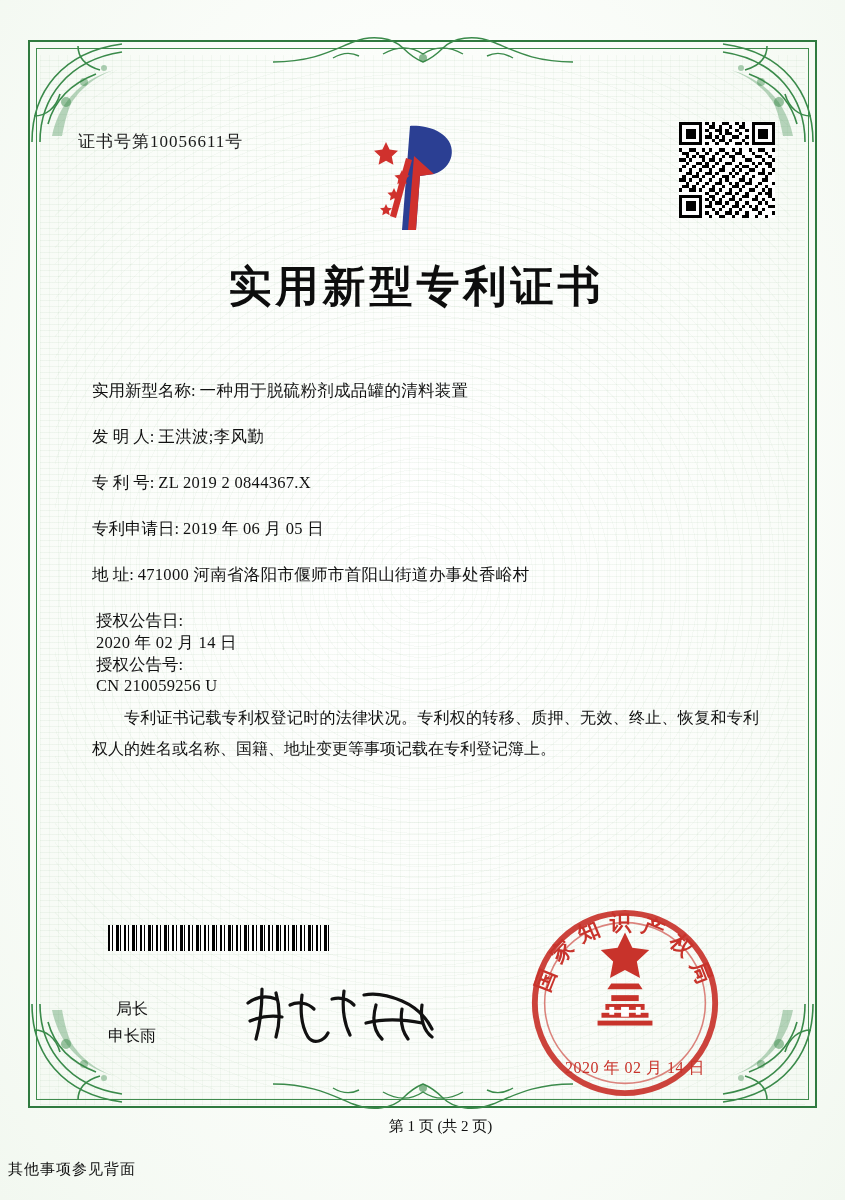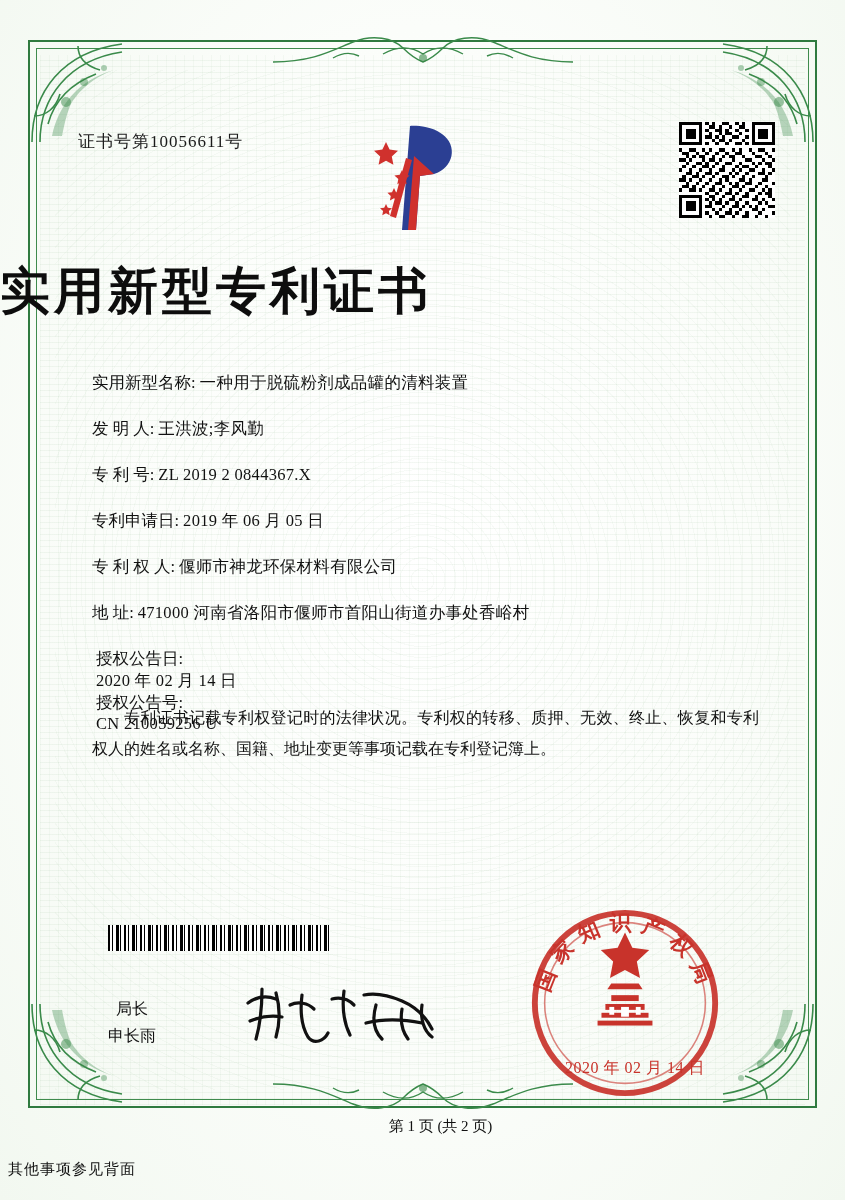--- a/index.html
+++ b/index.html
@@ -106,33 +106,33 @@
   .qr {
     position: absolute;
     right: 70px; top: 122px;
     width: 96px; height: 96px;
   }
   .qr svg { width:100%; height:100%; display:block; }
 
   .main-title {
     position: absolute;
     left: 0; right: 12px; top: 258px;
-    text-align: left;
-    font-size: 50px;
+    text-align: center;
+    font-size: 43px;
     font-weight: bold;
     letter-spacing: 4px;
     color: #0d0d0d;
     font-family: "Liberation Serif", "DejaVu Serif", serif;
   }
 
   
   .fields {
     position: absolute;
     left: 92px;
-    top: 372px;
+    top: 380px;
     right: 80px;
   }
   .field-row {
     display: flex;
     align-items: baseline;
     margin-bottom: 24px;
     font-size: 16.5px;
     color: #111;
   }
   .field-label {
@@ -573,24 +573,20 @@
     </div>
     <div class="field-row">
       <span class="field-label">专 利 号:</span>
       <span class="field-value">ZL 2019 2 0844367.X</span>
     </div>
     <div class="field-row">
       <span class="field-label">专利申请日:</span>
       <span class="field-value">2019 年 06 月 05 日</span>
     </div>
     <div class="field-row">
-      <span class="field-label">专 利 权 人:</span>
-      <span class="field-value">偃师市神龙环保材料有限公司</span>
-    </div>
-    <div class="field-row">
       <span class="field-label">地 址:</span>
       <span class="field-value">471000 河南省洛阳市偃师市首阳山街道办事处香峪村</span>
     </div>
     <div class="field-row dual">
       <span class="field-label">授权公告日:</span>
       <span class="field-value">2020 年 02 月 14 日</span>
       <span class="dual-gap"></span>
       <span class="field-label">授权公告号:</span>
       <span class="field-value">CN 210059256 U</span>
     </div>

